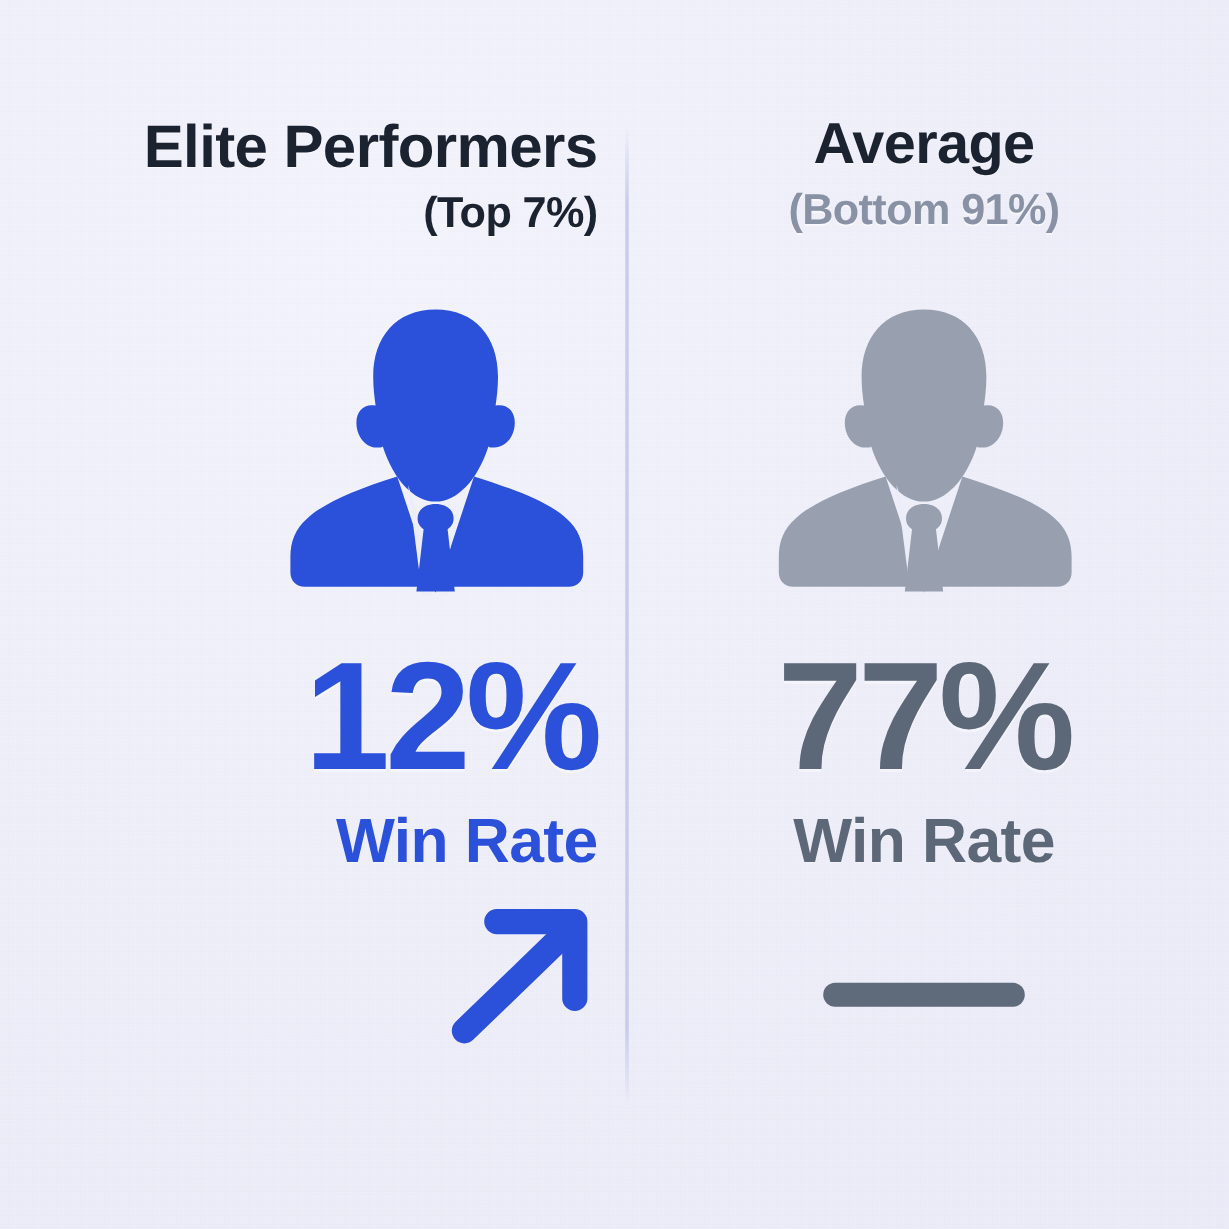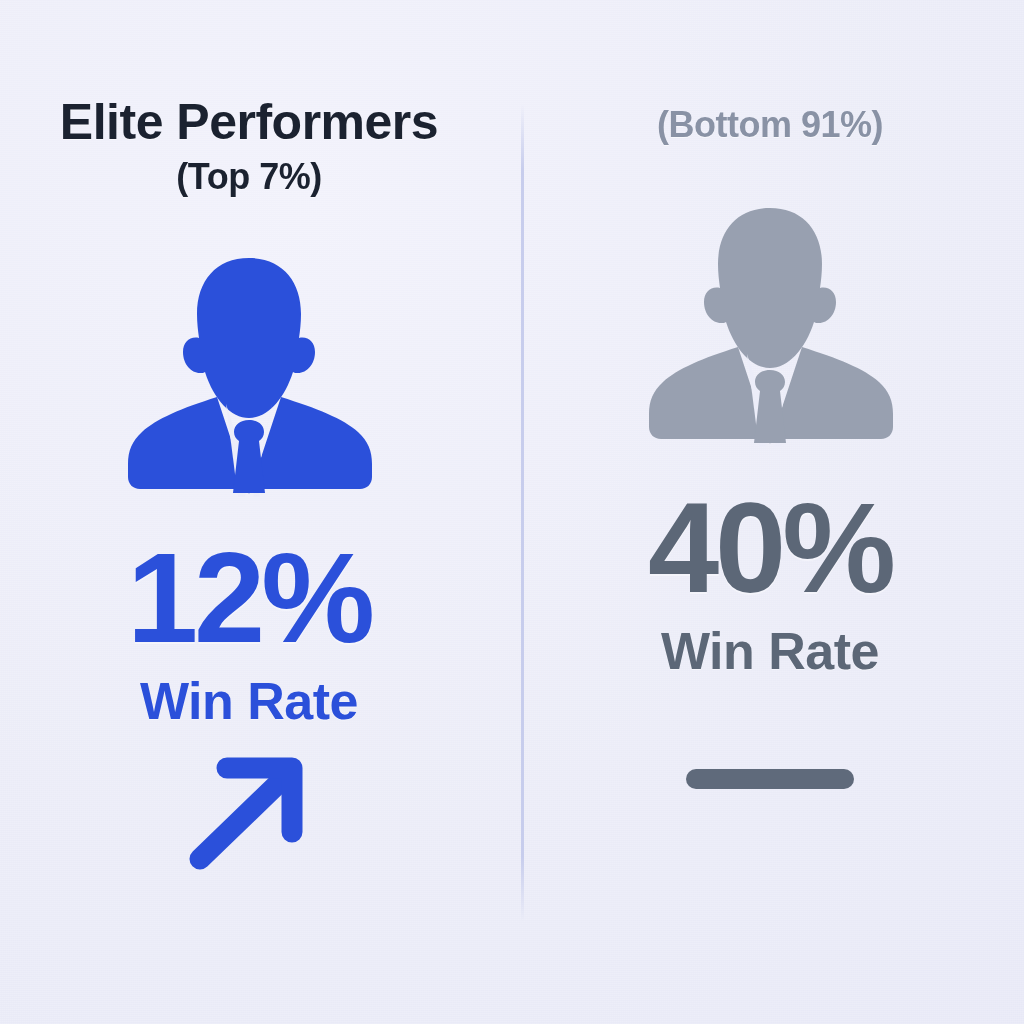--- a/index.html
+++ b/index.html
@@ -58,21 +58,21 @@
 
   .col {
     flex: 1 1 50%;
     display: flex;
     flex-direction: column;
     align-items: center;
     box-sizing: border-box;
     padding-top: 96px;
   }
 
-  .col-left  { padding-right: 14px; }
+  .col-left  { padding-right: 14px; align-items: flex-end; }
   .col-right { padding-left: 14px; padding-right: 10px; }
 
   .heading {
     font-size: 50px;
     font-weight: 700;
     letter-spacing: -0.5px;
     line-height: 1.04;
     text-align: center;
     color: #1b2230;
     text-shadow: 0 1px 0 rgba(255,255,255,.55);
@@ -207,20 +207,21 @@
             <line x1="13" y1="105" x2="103" y2="18"></line>
             <polyline points="40,14 105,14 105,78" stroke-linejoin="round"></polyline>
           </g>
         </svg>
       </div>
 
     </div>
 
     <div class="col col-right">
 
+      <div class="heading">Average</div>
 
       <div class="subheading sub-muted">(Bottom 91%)</div>
 
       <div class="avatar-wrap">
         <svg class="avatar-svg" viewBox="0 0 270 260">
           <g fill="#98a0b0">
             <path d="M135 14
                      c-33 0 -52 23 -52 56
                      c0 9 1 17 2 24
                      c-9 -2 -16 4 -16 14
@@ -248,21 +249,21 @@
           </g>
           <path fill="#98a0b0" d="M135 176
                    c-9 0 -15 5 -15 12
                    c0 4 2 7 5 9
                    l-6 52 h32 l-6 -52
                    c3 -2 5 -5 5 -9
                    c0 -7 -6 -12 -15 -12 Z"></path>
         </svg>
       </div>
 
-      <div class="metric metric-gray">40%</div>
+      <div class="metric metric-gray">77%</div>
 
       <div class="metric-label label-gray">Win Rate</div>
 
       <div class="trend">
         <div class="trend-flat"></div>
       </div>
 
     </div>
 
   </div>

